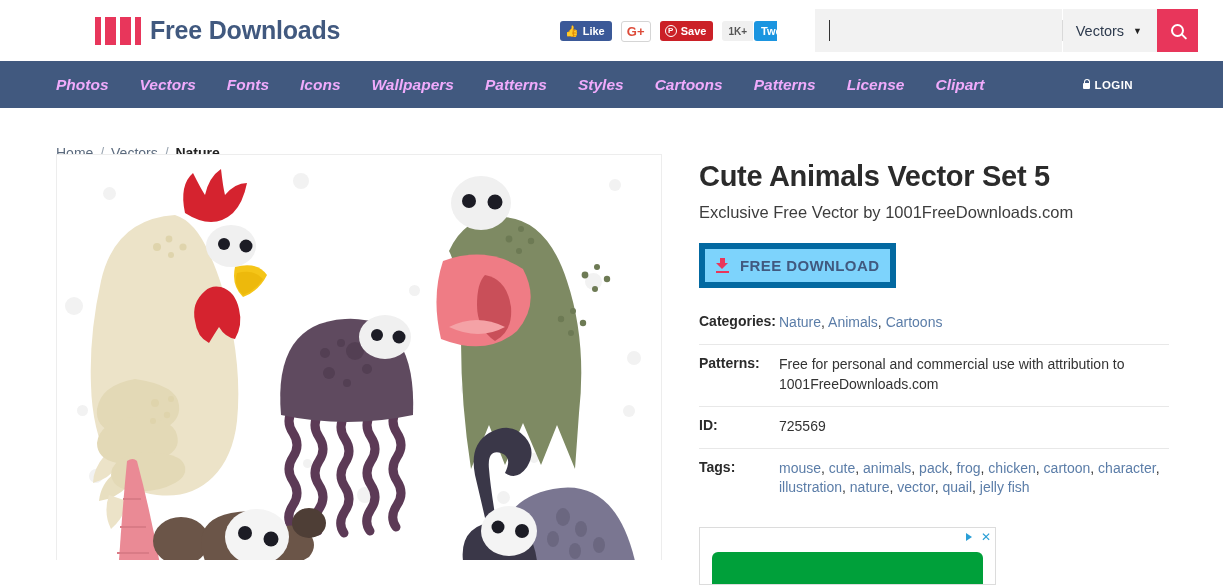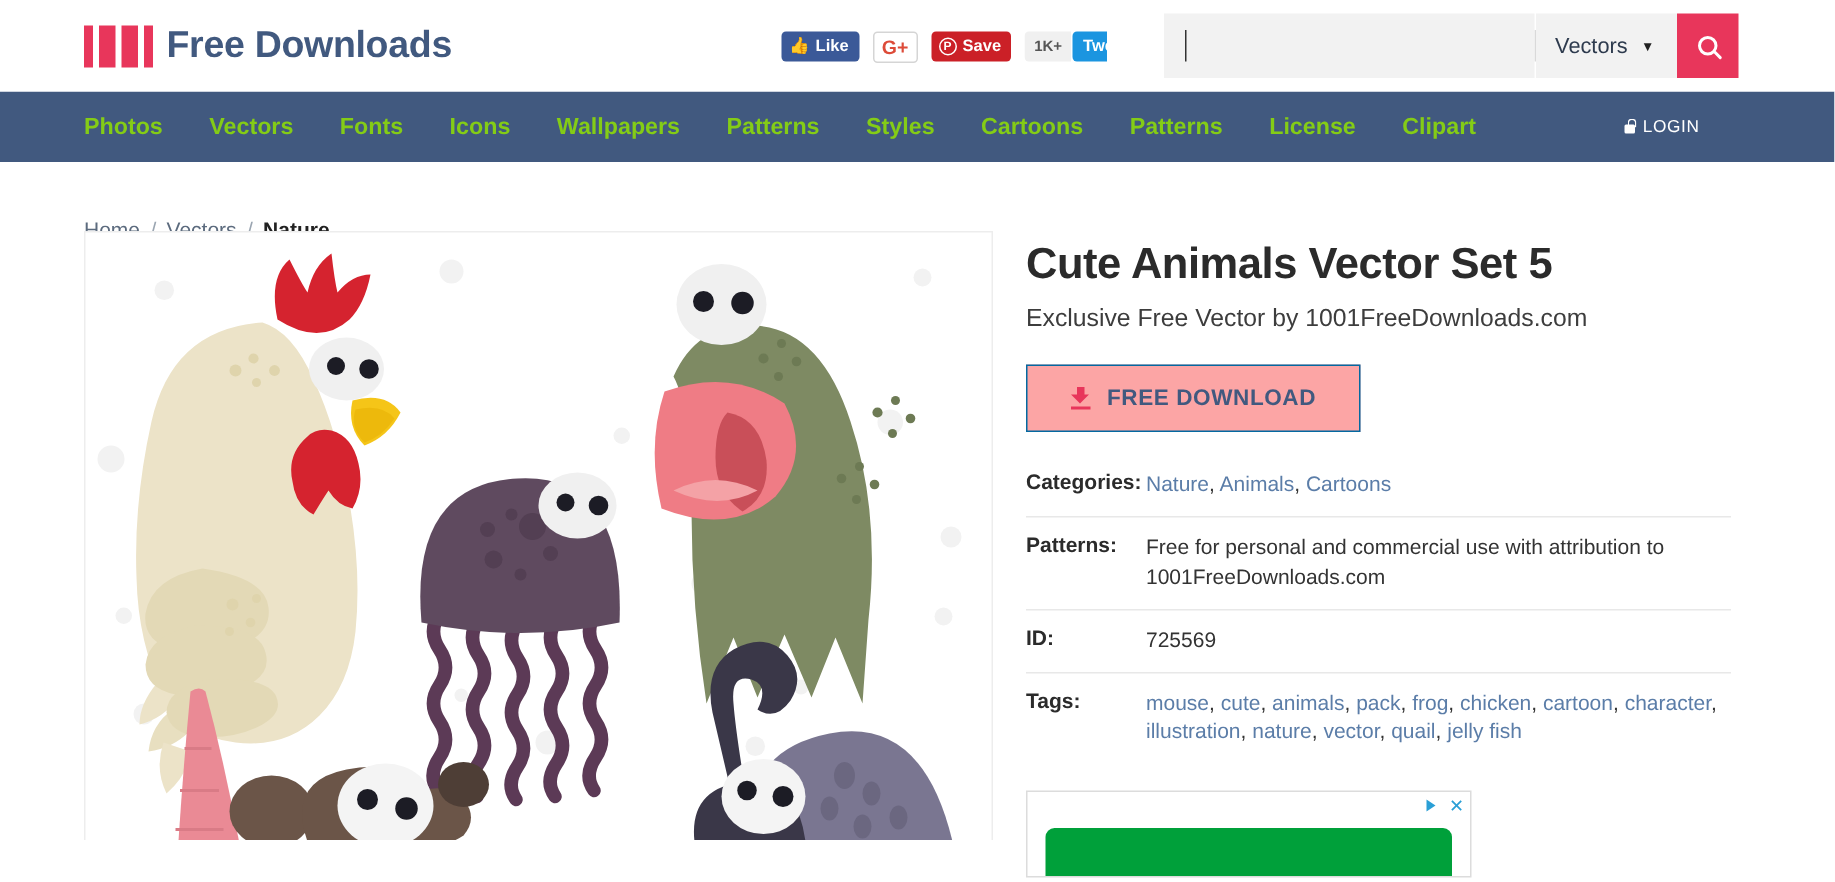--- a/index.html
+++ b/index.html
@@ -7,21 +7,21 @@
   body {
     width:1223px; height:588px; overflow:hidden;
     background:#ffffff;
     font-family:"Liberation Sans", sans-serif;
     color:#333;
   }
 
   
   .header {
     height:61px; background:#ffffff; position:relative;
-    display:flex; align-items:center;
+    display:flex; align-items:center;margin-left:39px;
   }
   .logo-wrap { display:flex; align-items:center; margin-left:56px; }
   .logo-bars { display:flex; align-items:flex-end; gap:4px; height:28px; margin-right:9px; }
   .logo-bars i { display:block; background:#e8365b; width:7px; height:28px; }
   .logo-bars i.b1 { width:6px; }
   .logo-bars i.b2 { width:11px; }
   .logo-bars i.b3 { width:11px; }
   .logo-bars i.b4 { width:6px; }
   .logo-text { font-size:25px; font-weight:bold; color:#41597f; letter-spacing:-0.2px; }
 
@@ -86,26 +86,26 @@
   .mag { width:13px; height:13px; border:2.4px solid #fff; border-radius:50%; position:relative; }
   .mag::after { content:""; position:absolute; width:2.4px; height:7px; background:#fff;
                 right:-3px; bottom:-5px; transform:rotate(-45deg); border-radius:2px; }
 
   
   .nav {
     height:47px; background:#41597f; display:flex; align-items:center;
     padding-left:56px; padding-right:30px;
   }
   .nav a {
-    color:#84cc16; font-size:15.5px; font-weight:bold; margin-right:31px;
-    text-decoration:none; white-space:nowrap;
+    color:#f0abfc; font-size:15.5px; font-weight:bold; margin-right:31px;
+    text-decoration:none; white-space:nowrap;font-style:italic;
   }
   .nav-spacer { flex:1; }
   .nav-login {
-    color:#fff; font-size:11.5px; font-weight:normal; letter-spacing:0.4px;
+    color:#fff; font-size:11.5px; font-weight:bold; letter-spacing:0.4px;
     display:flex; align-items:center; gap:5px; margin-right:60px;
   }
   .lock {
     width:7px; height:6px; background:#fff; border-radius:1px; position:relative; margin-top:2px;
   }
   .lock::before {
     content:""; position:absolute; left:1.4px; top:-4px; width:4px; height:5px;
     border:1.4px solid #fff; border-bottom:0; border-radius:3px 3px 0 0;
   }
 
@@ -117,28 +117,28 @@
 
   
   .main { display:flex; padding-left:56px; }
   .artwork {
     width:606px; height:406px; background:#fff; position:relative; overflow:hidden;
     border:1px solid #ededed; border-bottom:0;
   }
   .dots { position:absolute; inset:0; }
   .dots i { position:absolute; background:#f2f2f2; border-radius:50%; display:block; }
 
-  .details { margin-left:22px; width:470px; padding-top:6px; }
+  .details { margin-left:37px; width:470px; padding-top:6px; }
   .title { font-size:29px; font-weight:bold; color:#2b2b2b; margin:0 0 10px 0; letter-spacing:-0.3px; }
   .subtitle { font-size:16.5px; color:#3d3d3d; margin:0 0 21px 0; }
 
   .dl-btn {
     display:inline-flex; align-items:center; gap:11px;
-    background:#fca5a5; border:1px solid #0369a1;
-    height:45px; padding:0 29px; cursor:pointer;
+    background:#7dd3fc; border:6px solid #0369a1;
+    height:45px; padding:0 11px; cursor:pointer;
   }
   .dl-btn .lbl { font-size:15px; font-weight:bold; color:#41597f; letter-spacing:0.4px; }
   .dl-ico { position:relative; width:13px; height:15px; }
   .dl-ico .stem { position:absolute; left:4px; top:0; width:5px; height:6px; background:#e8365b; }
   .dl-ico .arrow { position:absolute; left:0; top:5px; width:0; height:0;
                    border-left:6.5px solid transparent; border-right:6.5px solid transparent;
                    border-top:6px solid #e8365b; }
   .dl-ico .base { position:absolute; left:0; bottom:0; width:13px; height:2px; background:#e8365b; }
 
   .meta { margin-top:23px; width:470px; }

